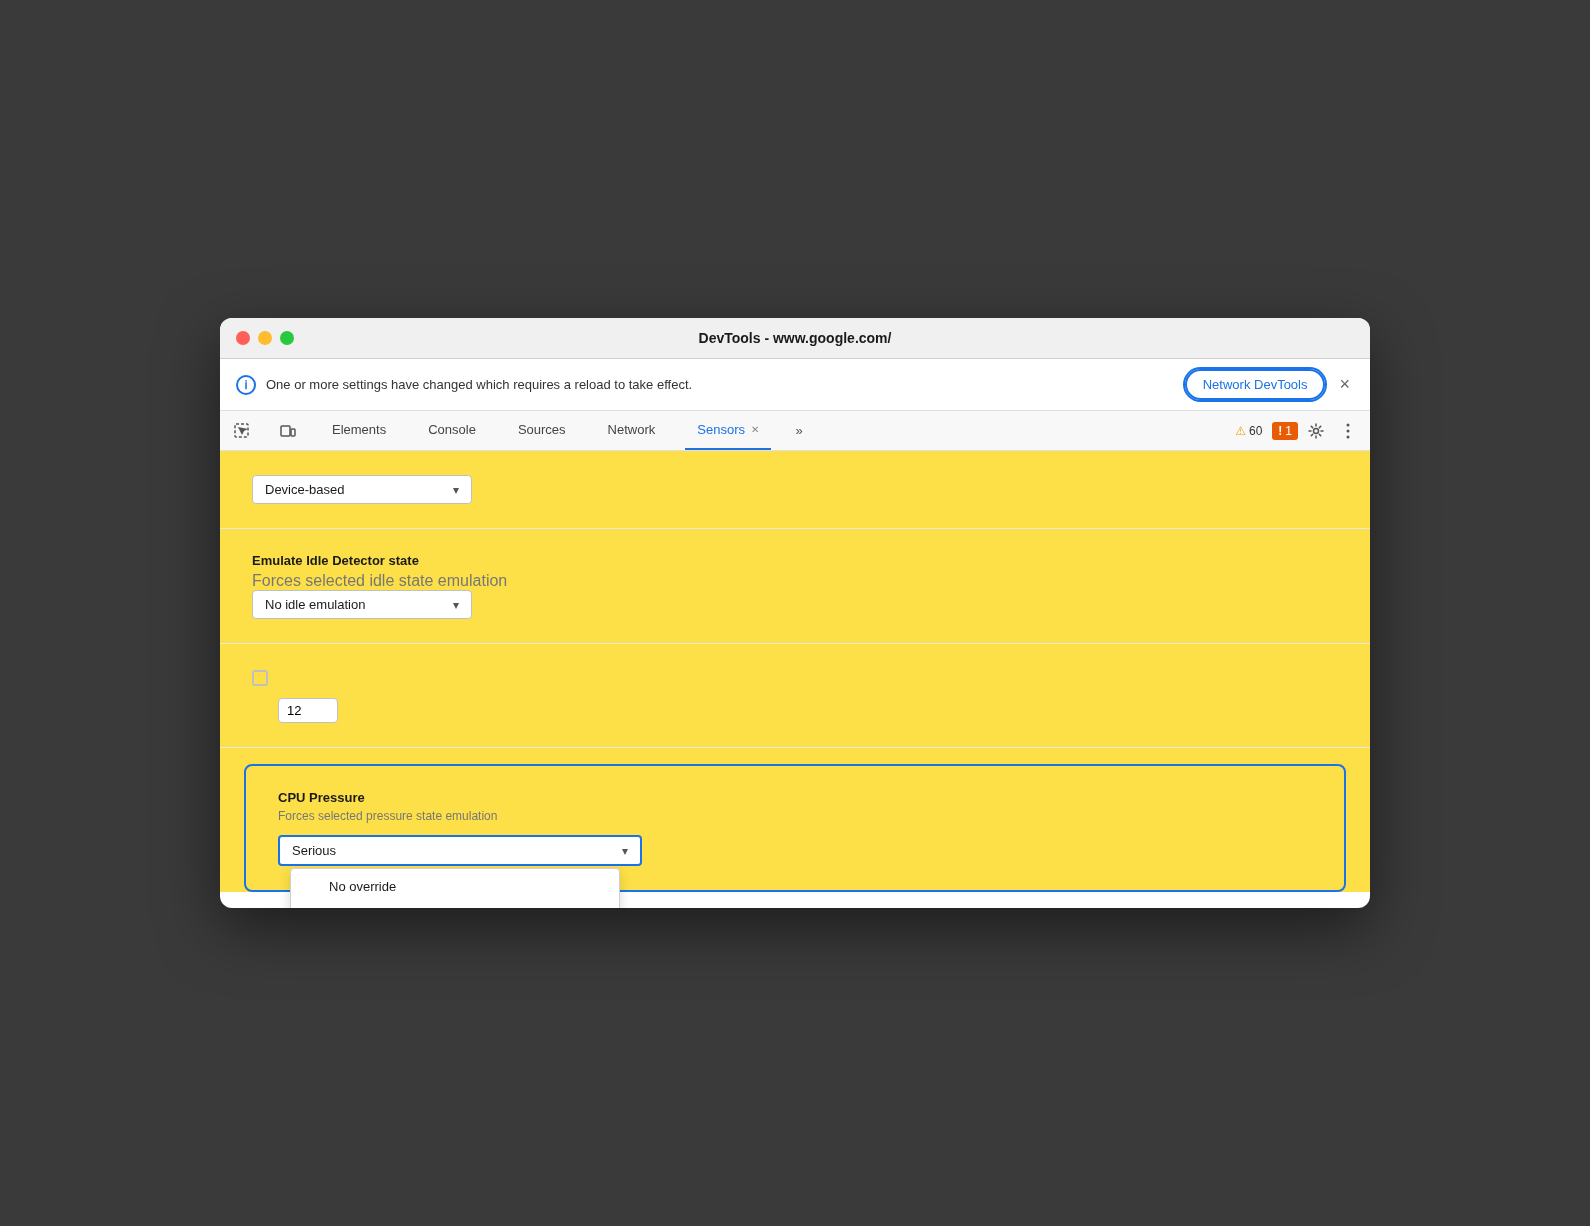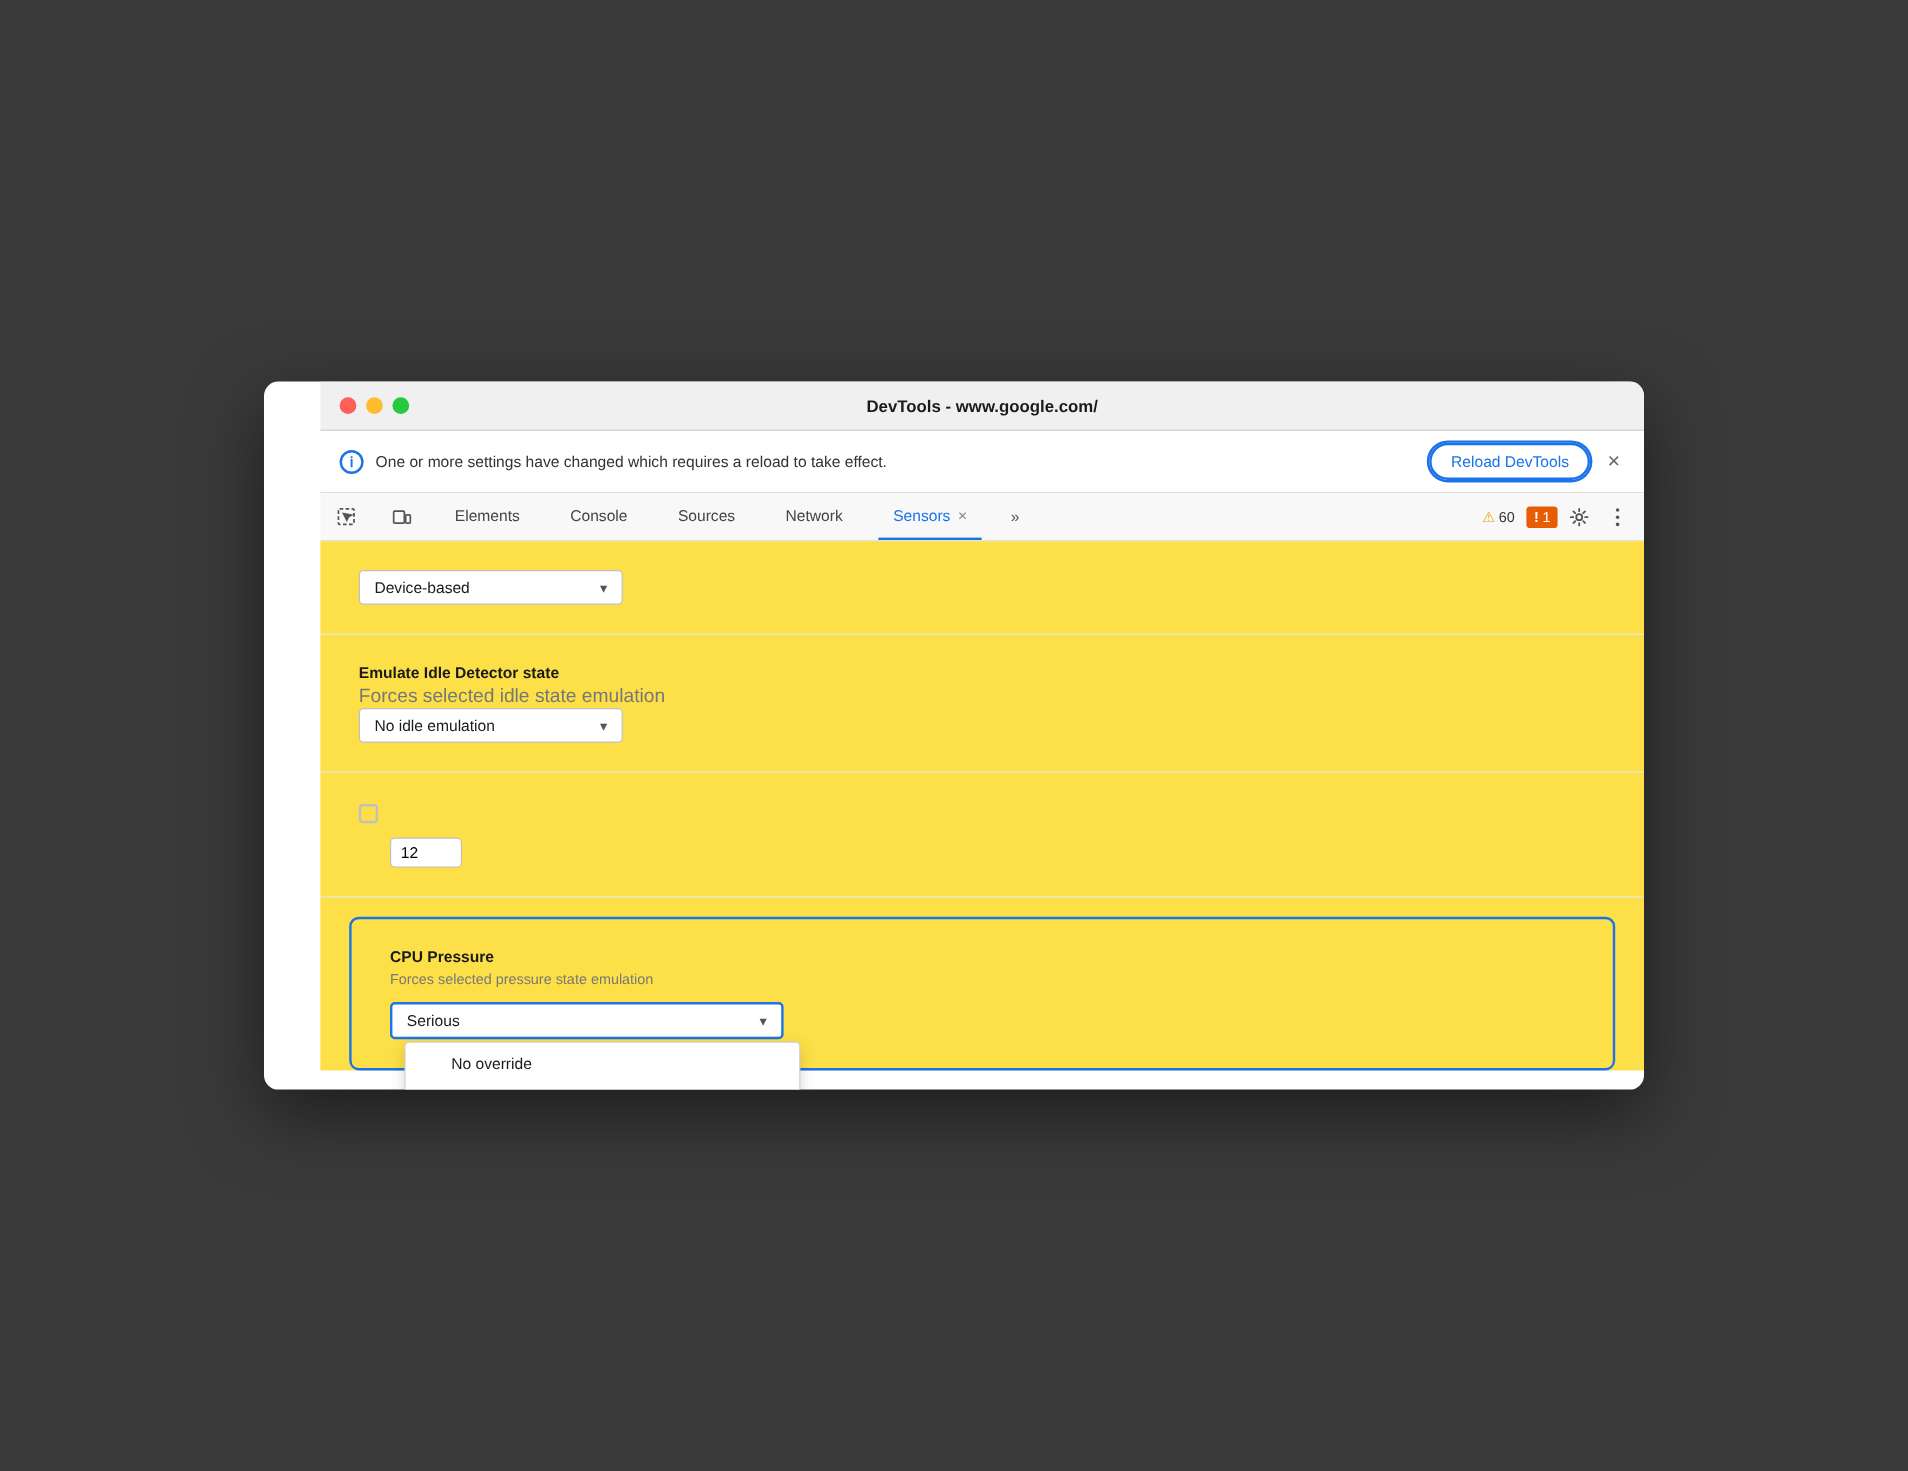--- a/index.html
+++ b/index.html
@@ -11,21 +11,20 @@
       min-height: 100vh;
       font-family: -apple-system, BlinkMacSystemFont, 'Segoe UI', sans-serif;
     }
 
     .window {
       width: 1150px;
       background: #ffffff;
       border-radius: 12px;
       box-shadow: 0 20px 60px rgba(0,0,0,0.5);
       overflow: hidden;
-      padding-left: 47px;
     }
 
     
     .title-bar {
       background: #f0f0f0;
       padding: 12px 16px;
       display: flex;
       align-items: center;
       justify-content: center;
       position: relative;
@@ -280,21 +279,21 @@
     }
     .cpu-section-desc {
       font-size: 12px;
       color: #777;
       margin-bottom: 12px;
     }
 
     
     .dropdown-wrapper {
       position: relative;
-      width: 328px;
+      width: 364px;
     }
     .dropdown-trigger {
       display: flex;
       align-items: center;
       border: 2px solid #1a73e8;
       border-radius: 4px;
       padding: 6px 12px;
       font-size: 13px;
       color: #1a1a1a;
       background: white;
@@ -335,21 +334,21 @@
       <div class="traffic-light tl-red"></div>
       <div class="traffic-light tl-yellow"></div>
       <div class="traffic-light tl-green"></div>
     </div>
     <span class="title-text">DevTools - www.google.com/</span>
   </div>
 
   <div class="notification-bar">
     <div class="notif-icon">ℹ</div>
     <span class="notif-text">One or more settings have changed which requires a reload to take effect.</span>
-    <button class="reload-btn">Reload DevTools</button>
+    <button class="reload-btn">Network DevTools</button>
     <button class="close-notif">×</button>
   </div>
 
   <div class="tab-bar">
     <div class="tab-icon">
       <svg width="16" height="16" viewBox="0 0 16 16" fill="none">
         <rect x="1" y="1" width="13" height="13" rx="1" stroke="#555" stroke-width="1.5" stroke-dasharray="3 2"></rect>
         <path d="M4 4L8 12L10 8L14 6Z" fill="#555"></path>
       </svg>
     </div>

